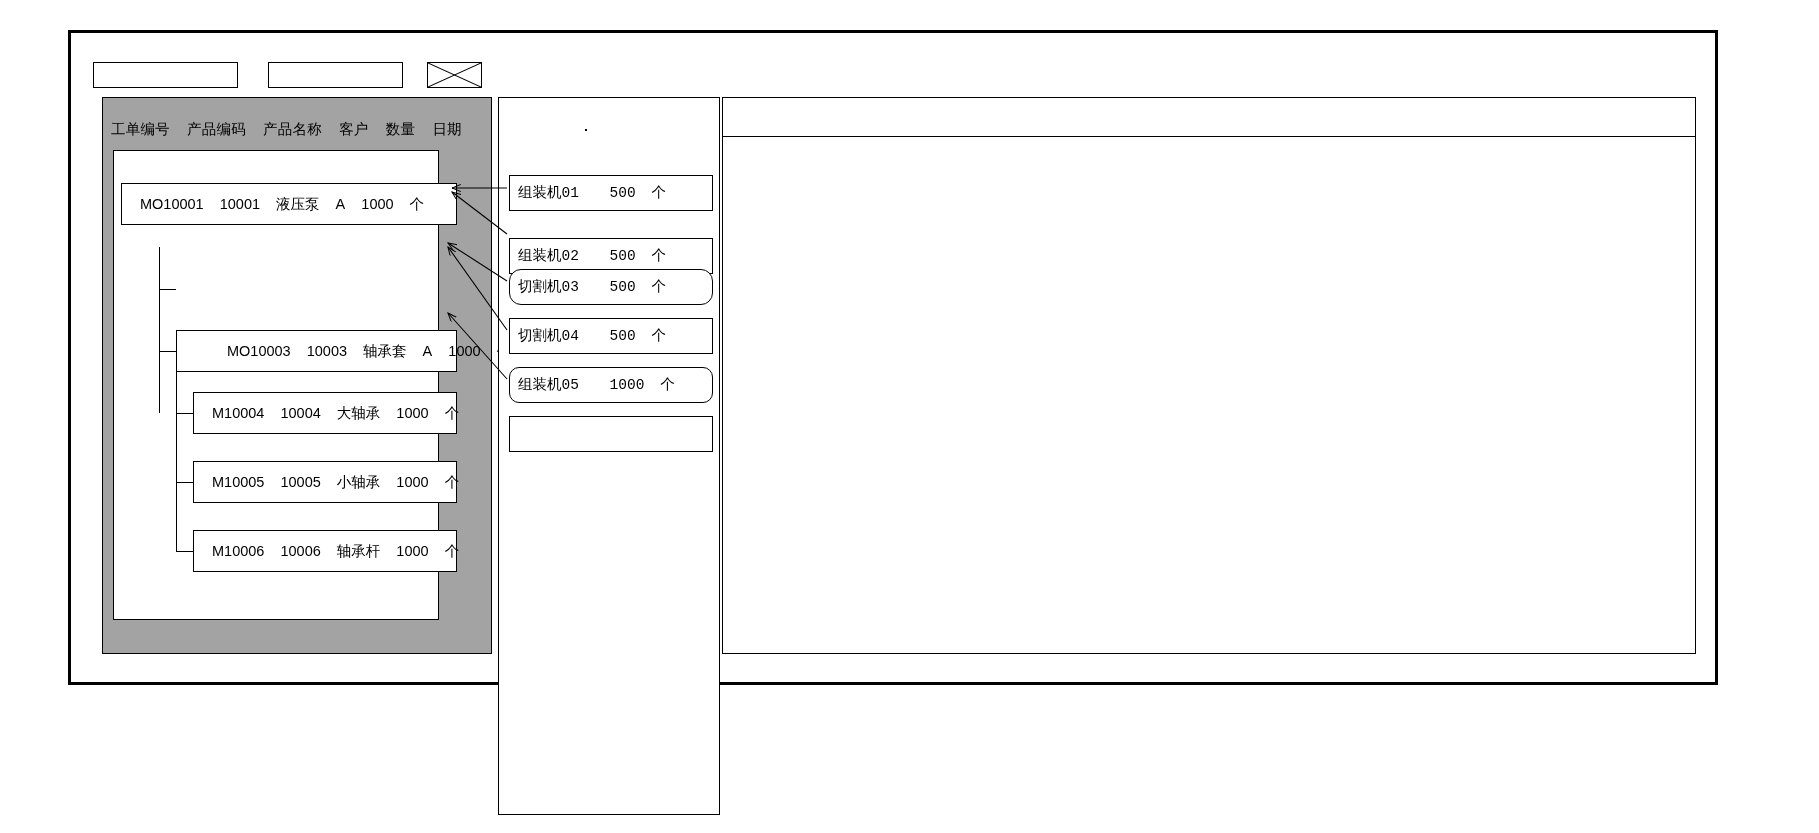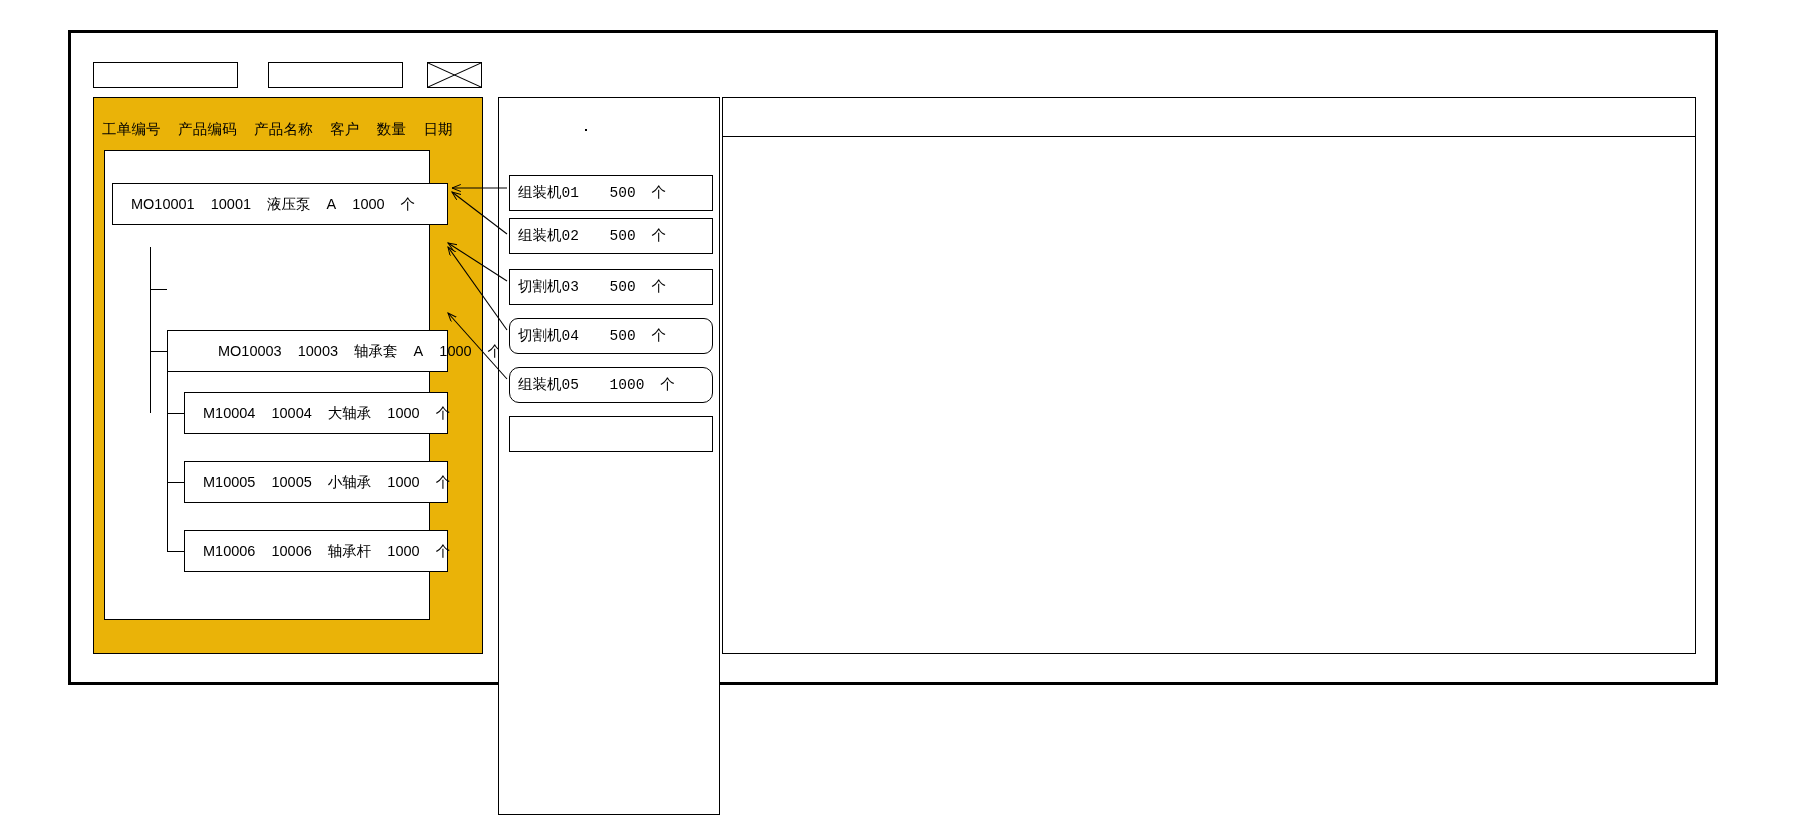--- a/index.html
+++ b/index.html
@@ -24,22 +24,22 @@
   #tb-field-1{left:0;width:145px;}
   #tb-field-2{left:175px;width:135px;}
   #tb-xbox{
     position:absolute;left:334px;top:0;width:55px;height:26px;
     border:1.3px solid #000;box-sizing:border-box;background:#fff;
   }
   #tb-xbox svg{display:block;width:100%;height:100%;}
 
   
   #left-panel{
-    position:absolute;left:93px;top:97px;width:390px;height:557px;
-    border:1.3px solid #000;box-sizing:border-box;background:#eab308;
+    position:absolute;left:102px;top:97px;width:390px;height:557px;
+    border:1.3px solid #000;box-sizing:border-box;background:#a3a3a3;
   }
   #column-headers{
     position:absolute;left:8px;top:22px;width:374px;
     font-size:14.5px;letter-spacing:0.2px;white-space:nowrap;
   }
   #column-headers span{margin-right:13px;}
   #column-headers span:last-child{margin-right:0;}
 
   #tree-outer{
     position:absolute;left:10px;top:52px;width:326px;height:470px;
@@ -189,33 +189,33 @@
 
 <div id="mid-panel">
   <div id="mid-dot"></div>
 
   <div class="mach-box" style="top:77px;">
     <span class="mname">组装机01</span>
     <span class="mqty">500</span>
     <span class="munit">个</span>
   </div>
 
-  <div class="mach-box" style="top:120px;">
+  <div class="mach-box" style="top:140px;">
     <span class="mname">组装机02</span>
     <span class="mqty">500</span>
     <span class="munit">个</span>
   </div>
 
-  <div class="mach-box" style="top:171px;">
+  <div class="mach-box" style="top:171px;border-radius:12px;">
     <span class="mname">切割机03</span>
     <span class="mqty">500</span>
     <span class="munit">个</span>
   </div>
 
-  <div class="mach-box" style="top:220px;border-radius:9px;">
+  <div class="mach-box" style="top:220px;">
     <span class="mname">切割机04</span>
     <span class="mqty">500</span>
     <span class="munit">个</span>
   </div>
 
   <div class="mach-box" style="top:269px;border-radius:10px;">
     <span class="mname">组装机05</span>
     <span class="mqty">1000</span>
     <span class="munit">个</span>
   </div>

